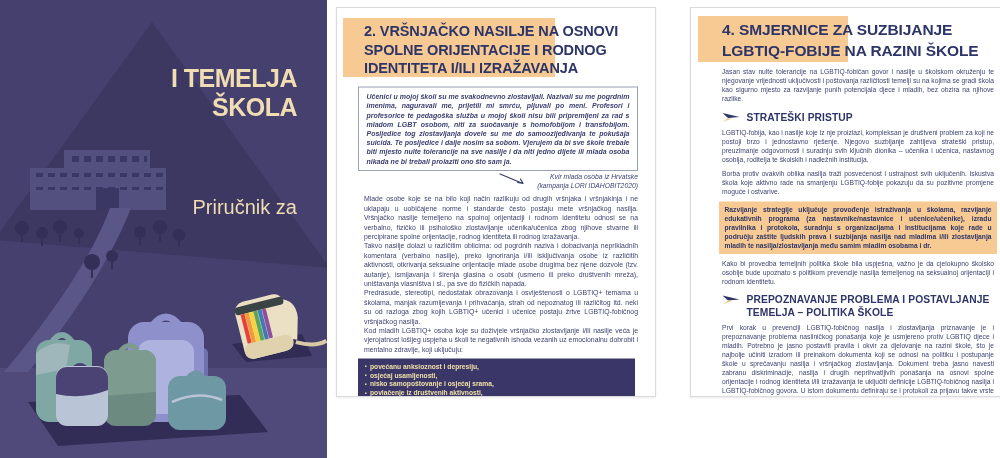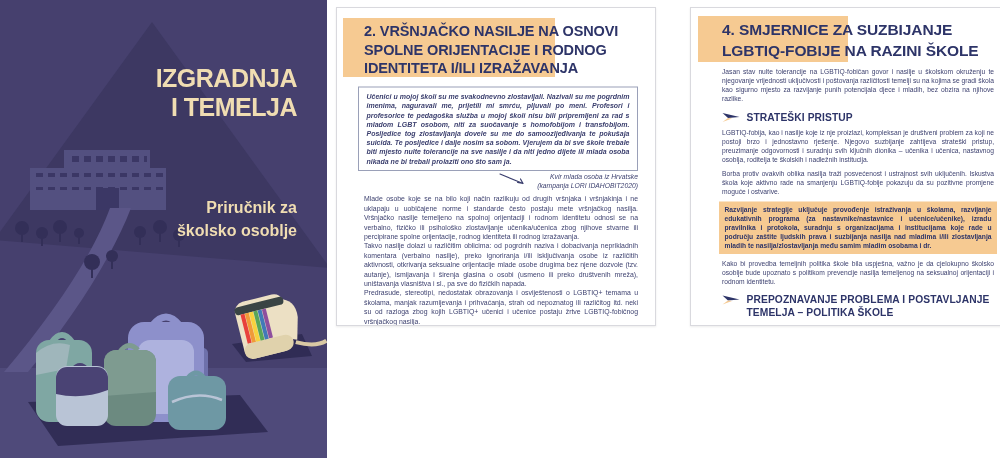--- a/index.html
+++ b/index.html
@@ -8,26 +8,26 @@
     font-family:"Liberation Sans","DejaVu Sans",sans-serif;
   }
   
   .cover{position:absolute;left:0;top:0;width:327px;height:458px;background:var(--cover_bg);overflow:hidden;}
   .cover svg{position:absolute;left:0;top:0;}
   .cover-title{
     position:absolute;top:64px;right:30px;text-align:right;color:var(--cream);
     font-weight:bold;font-size:25px;line-height:28.5px;letter-spacing:-0.5px;white-space:nowrap;
   }
   .cover-subtitle{
-    position:absolute;top:196px;right:30px;text-align:right;color:var(--cream);
-    font-weight:bold;font-size:16px;line-height:23px;white-space:nowrap;
+    position:absolute;top:196px;right:30px;text-align:left;color:var(--cream);
+    font-weight:normal;font-size:20px;line-height:23px;white-space:nowrap;
   }
   
   .page{
-    position:absolute;top:7px;width:320px;height:319px;background:#ffffff;
+    position:absolute;top:7px;width:320px;height:390px;background:#ffffff;
     border:1px solid var(--page_border);box-sizing:border-box;overflow:hidden;
     box-shadow:0 1px 2px rgba(0,0,0,0.08);
   }
   .page-16{left:336px;}
   .page-24{left:690px;}
   .page-scale{width:640px;height:886px;transform:scale(0.5);transform-origin:0 0;position:relative;}
   .col16{position:relative;height:100%;padding:0 38px 0 54px;box-sizing:border-box;}
   .col24{position:relative;height:100%;padding:0 34px 0 62px;box-sizing:border-box;}
   .headline-wrap{position:relative;}
   .hl-bg{position:absolute;background:var(--highlight);z-index:0;}
@@ -155,26 +155,25 @@
           <rect x="-12.2" y="12" width="4" height="32" fill="var(--rainbow_3)"></rect>
           <rect x="-7.8" y="12" width="4" height="32" fill="var(--rainbow_4)"></rect>
           <rect x="-3.4" y="12" width="4" height="31" fill="var(--rainbow_5)"></rect>
           <rect x="1" y="12" width="4" height="30" fill="var(--rainbow_6)"></rect>
         </g>
         <rect x="-26" y="42" width="50" height="16" rx="8" fill="#e0d2ac"></rect>
         <path d="M26,52 q18,10 30,6" stroke="#d9c9a4" stroke-width="4" fill="none"></path>
       </g>
     </svg>
     <div class="cover-title">
-      <span style="display:block">IZGRADNJA</span>
       <span style="display:block">I TEMELJA</span>
+      <span style="display:block">ŠKOLA</span>
     </div>
     <div class="cover-subtitle">
       <span style="display:block">Priručnik za</span>
-      <span style="display:block">školsko osoblje</span>
     </div>
   </div>
 
   <div class="page page-16">
     <div class="page-scale">
       <div class="col16">
         <div class="headline-wrap h16">
           <div class="hl-bg"></div>
           <div class="headline">
             <span>2. VRŠNJAČKO NASILJE NA OSNOVI</span>

